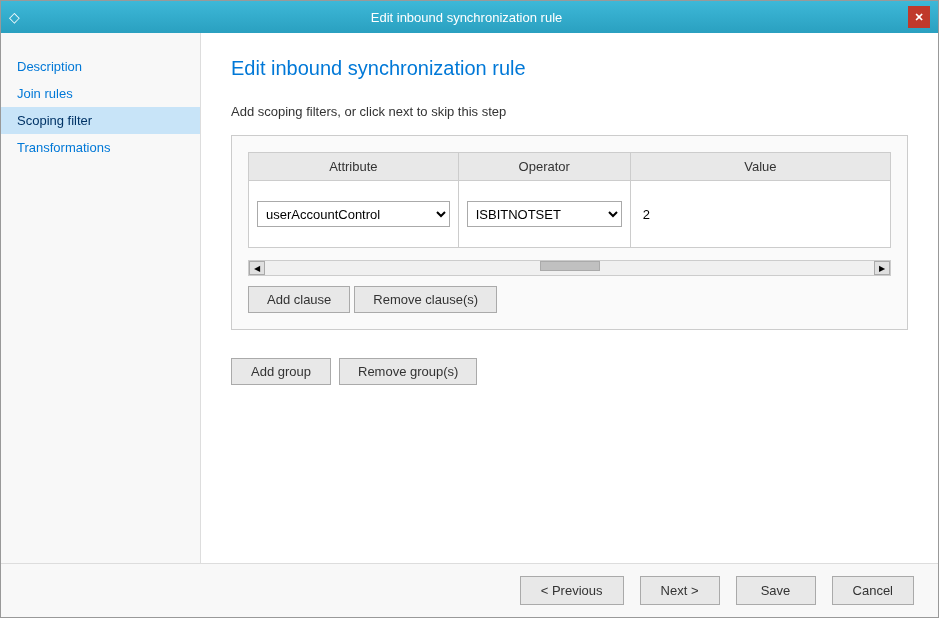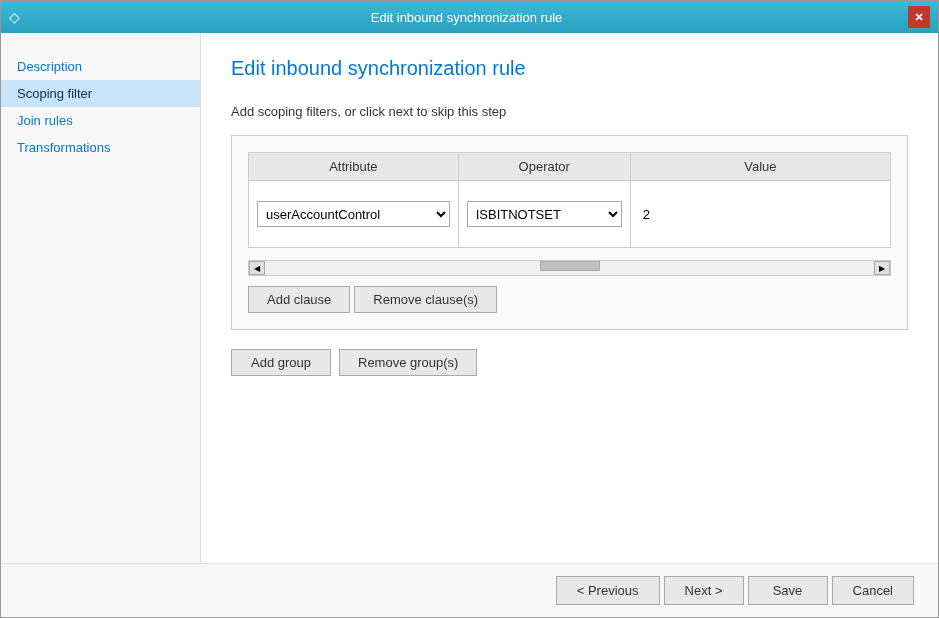--- a/index.html
+++ b/index.html
@@ -194,30 +194,30 @@
       color: #333;
       min-width: 100px;
     }
     .btn:disabled {
       color: #aaa;
       cursor: not-allowed;
     }
     .group-buttons {
       display: flex;
       gap: 8px;
-      margin-top: 3px;
+      margin-top: 12px;
     }
     .footer {
       display: flex;
       justify-content: flex-end;
       align-items: center;
       padding: 12px 24px;
       border-top: 1px solid #ddd;
       background: #f8f8f8;
-      gap: 4px;
+      gap: 16px;
       flex-shrink: 0;
     }
     .footer-btn {
       padding: 6px 20px;
       font-size: 13px;
       border: 1px solid #aaa;
       background: #e8e8e8;
       cursor: pointer;
       color: #333;
       min-width: 80px;
@@ -233,22 +233,22 @@
     <span class="title-bar-text">Edit inbound synchronization rule</span>
     <div class="title-bar-controls">
       <button class="title-bar-btn">✕</button>
     </div>
   </div>
 
   <div class="content-area">
 
     <div class="sidebar">
       <div class="sidebar-item">Description</div>
+      <div class="sidebar-item">Join rules</div>
       <div class="sidebar-item active">Scoping filter</div>
-      <div class="sidebar-item">Join rules</div>
       <div class="sidebar-item">Transformations</div>
     </div>
 
     <div class="main">
       <div class="page-title">Edit inbound synchronization rule</div>
       <div class="instruction-text">Add scoping filters, or click next to skip this step</div>
 
       <div class="filter-group-box">
 
         <table class="filter-table">

